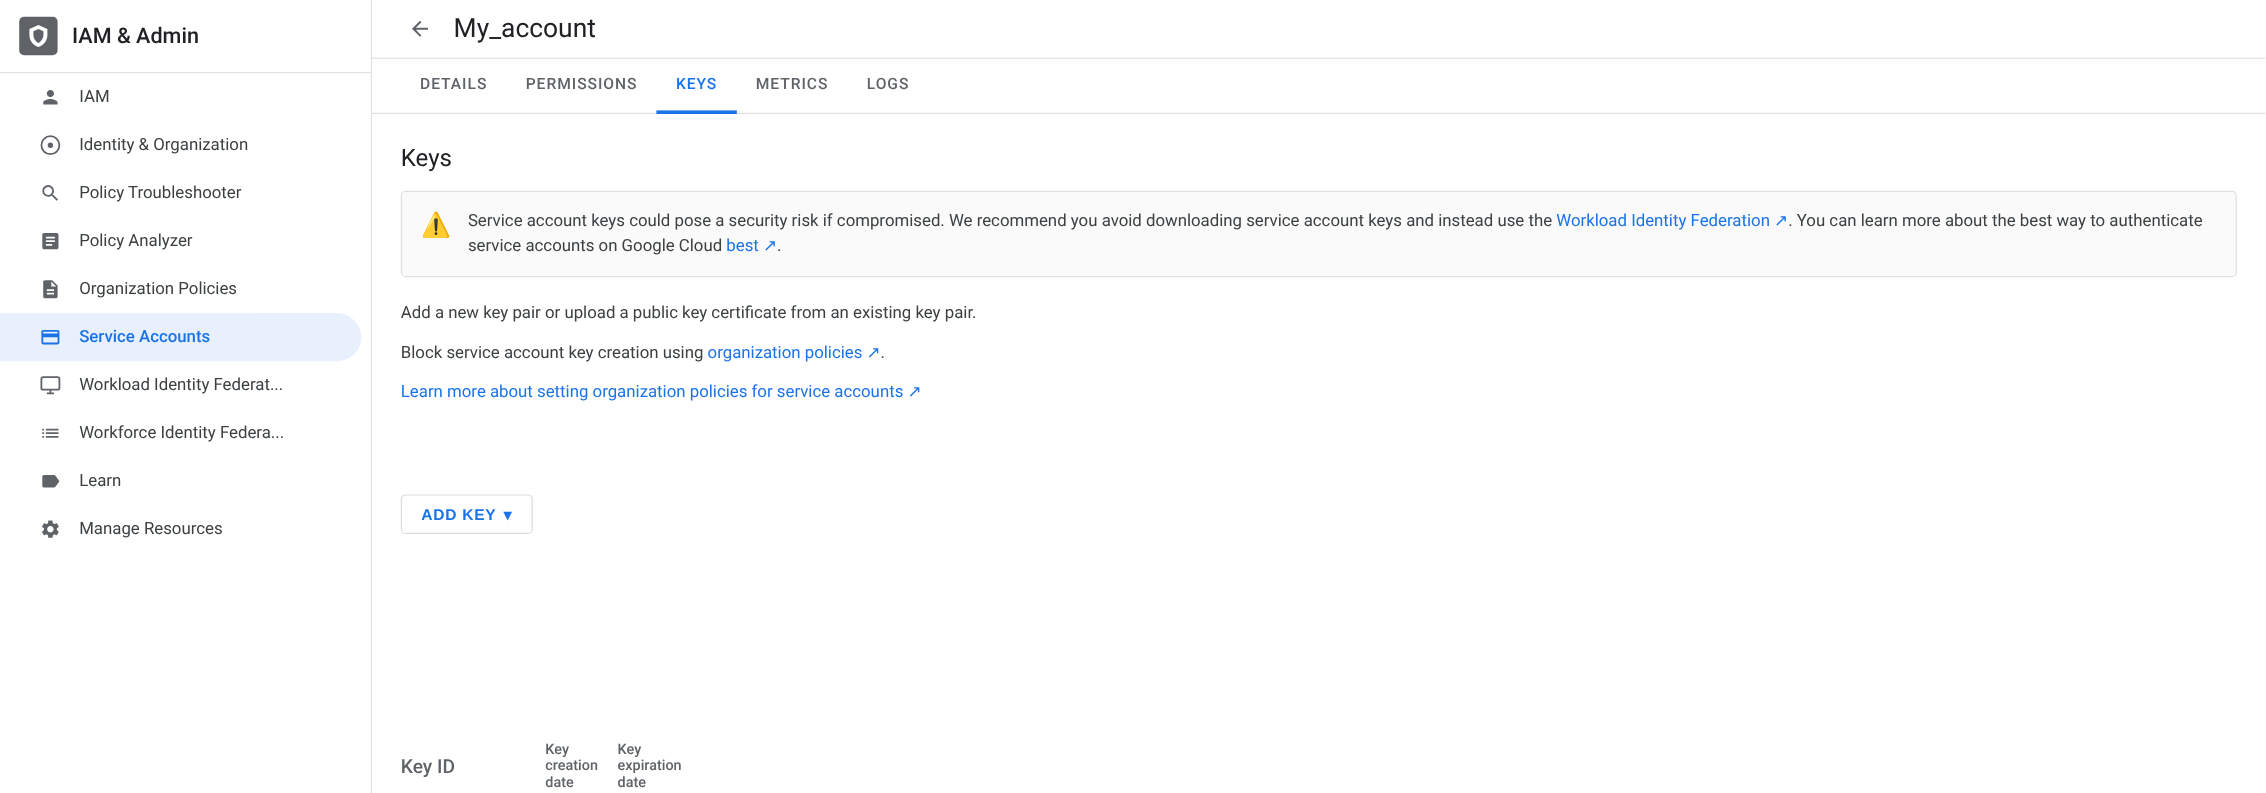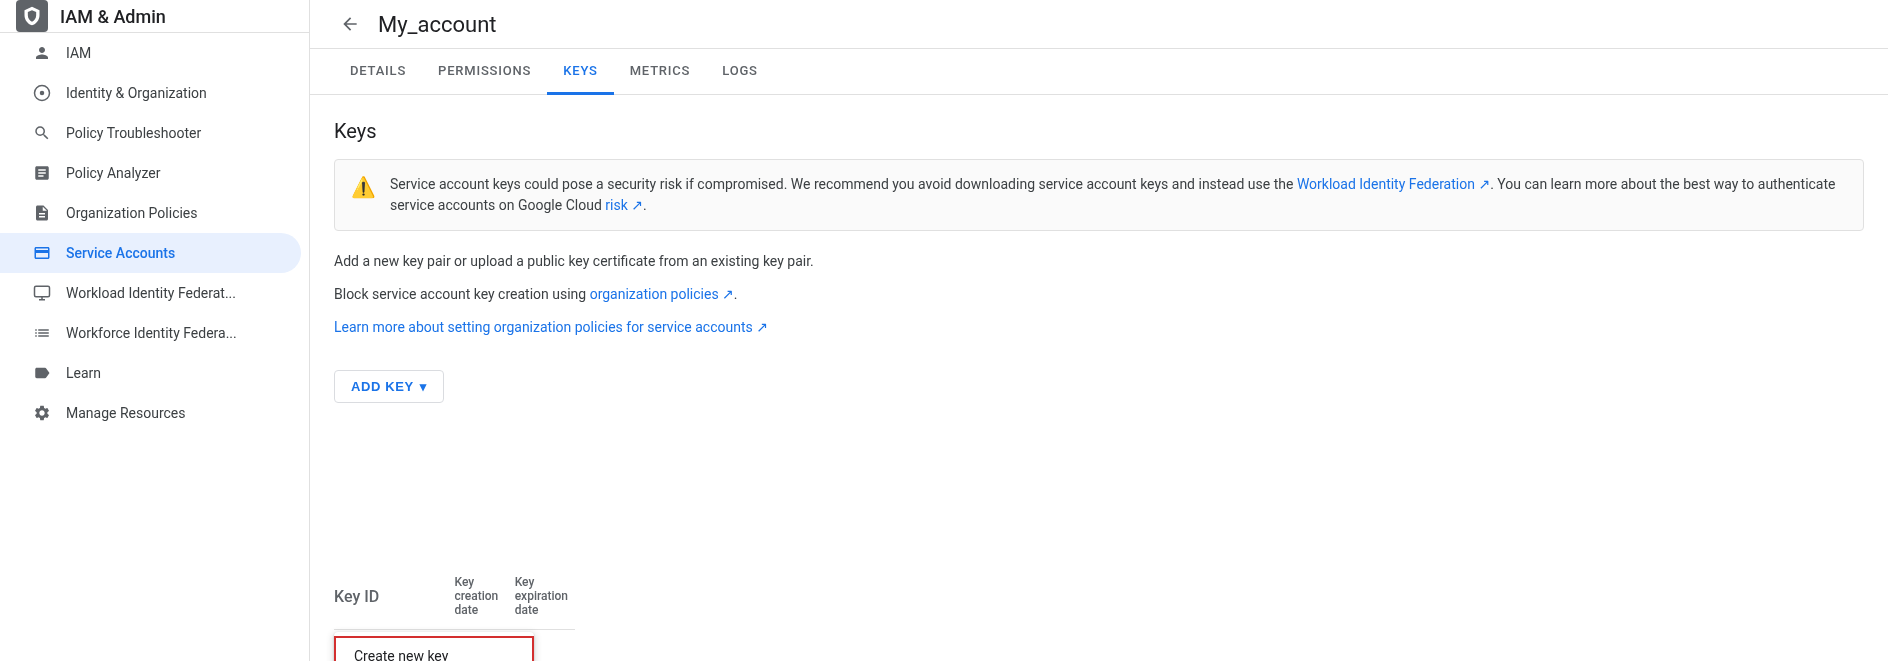--- a/index.html
+++ b/index.html
@@ -12,21 +12,21 @@
       background: #fff;
       border-right: 1px solid #e0e0e0;
       display: flex;
       flex-direction: column;
       height: 100%;
       overflow-y: auto;
     }
     .sidebar-header {
       display: flex;
       align-items: center;
-      padding: 0 16px;
+      padding: 14px 16px;
       border-bottom: 1px solid #e0e0e0;
       gap: 12px;
     }
     .sidebar-header-icon {
       width: 32px;
       height: 32px;
       background: #5f6368;
       border-radius: 4px;
       display: flex;
       align-items: center;
@@ -184,20 +184,21 @@
       border: 1px solid #dadce0;
       border-radius: 4px;
       background: #fff;
       color: #1a73e8;
       font-size: 13px;
       font-weight: 600;
       letter-spacing: 0.6px;
       cursor: pointer;
       margin-bottom: 0;
       text-transform: uppercase;
+      margin-top: 42px;
     }
 
     
     .dropdown-container {
       position: relative;
       display: inline-block;
       margin-top: 20px;
     }
     .dropdown-menu {
       position: absolute;
@@ -375,21 +376,21 @@
     <div class="tab">LOGS</div>
   </nav>
 
   <div class="content">
     <h2 class="section-title">Keys</h2>
 
     
     <div class="warning-banner">
       <span class="warning-icon">⚠️</span>
       <div class="warning-text">
-        <span>Service account keys could pose a security risk if compromised. We recommend you avoid downloading service account keys and instead use the </span><a href="#"><span>Workload Identity Federation</span> ↗</a><span>. You can learn more about the best way to authenticate service accounts on Google Cloud </span><a href="#"><span>risk</span> ↗</a><span>.</span>
+        <span>Service account keys could pose a security risk if compromised. We recommend you avoid downloading service account keys and instead use the </span><a href="#"><span>Workload Identity Federation</span> ↗</a><span>. You can learn more about the best way to authenticate service accounts on Google Cloud </span><a href="#"><span>best</span> ↗</a><span>.</span>
       </div>
     </div>
 
     
     <p class="description-text">Add a new key pair or upload a public key certificate from an existing key pair.</p>
     <p class="description-text">
       <span>Block service account key creation using </span><a href="#"><span>organization policies</span> ↗</a><span>.</span>
     </p>
     <p class="description-text">
       <a href="#"><span>Learn more about setting organization policies for service accounts</span> ↗</a>

